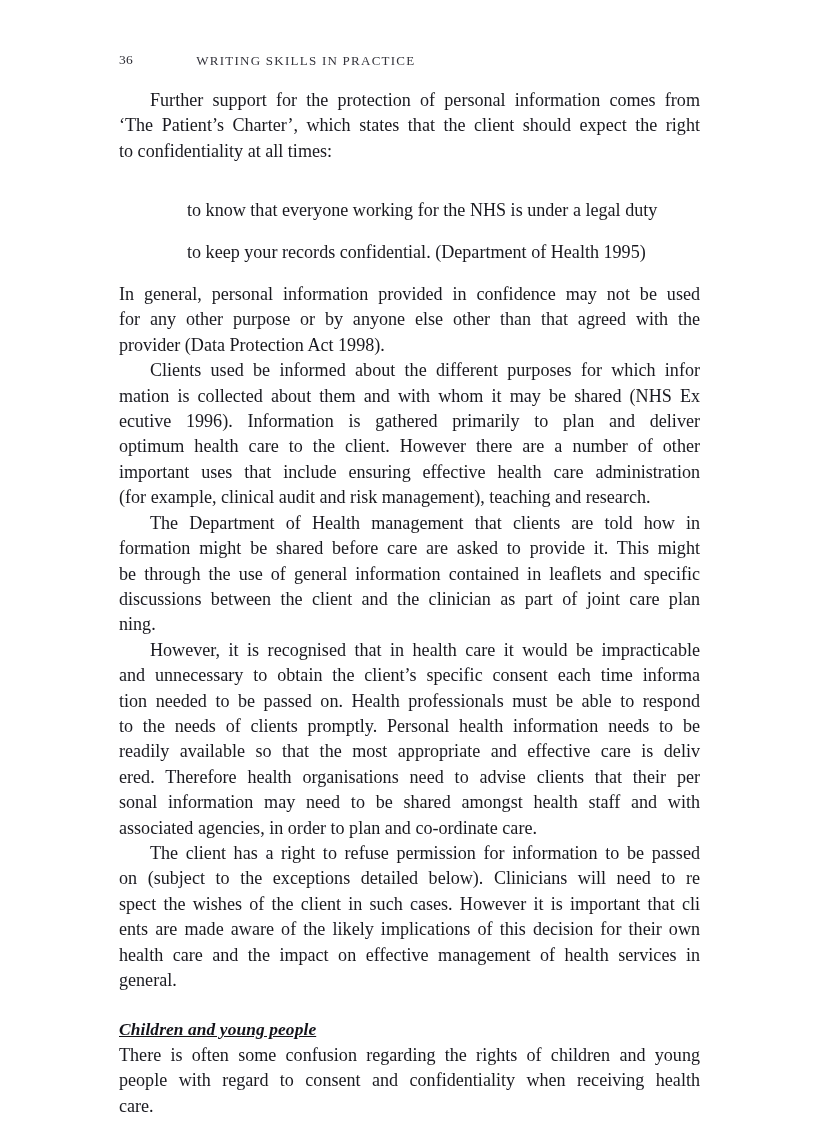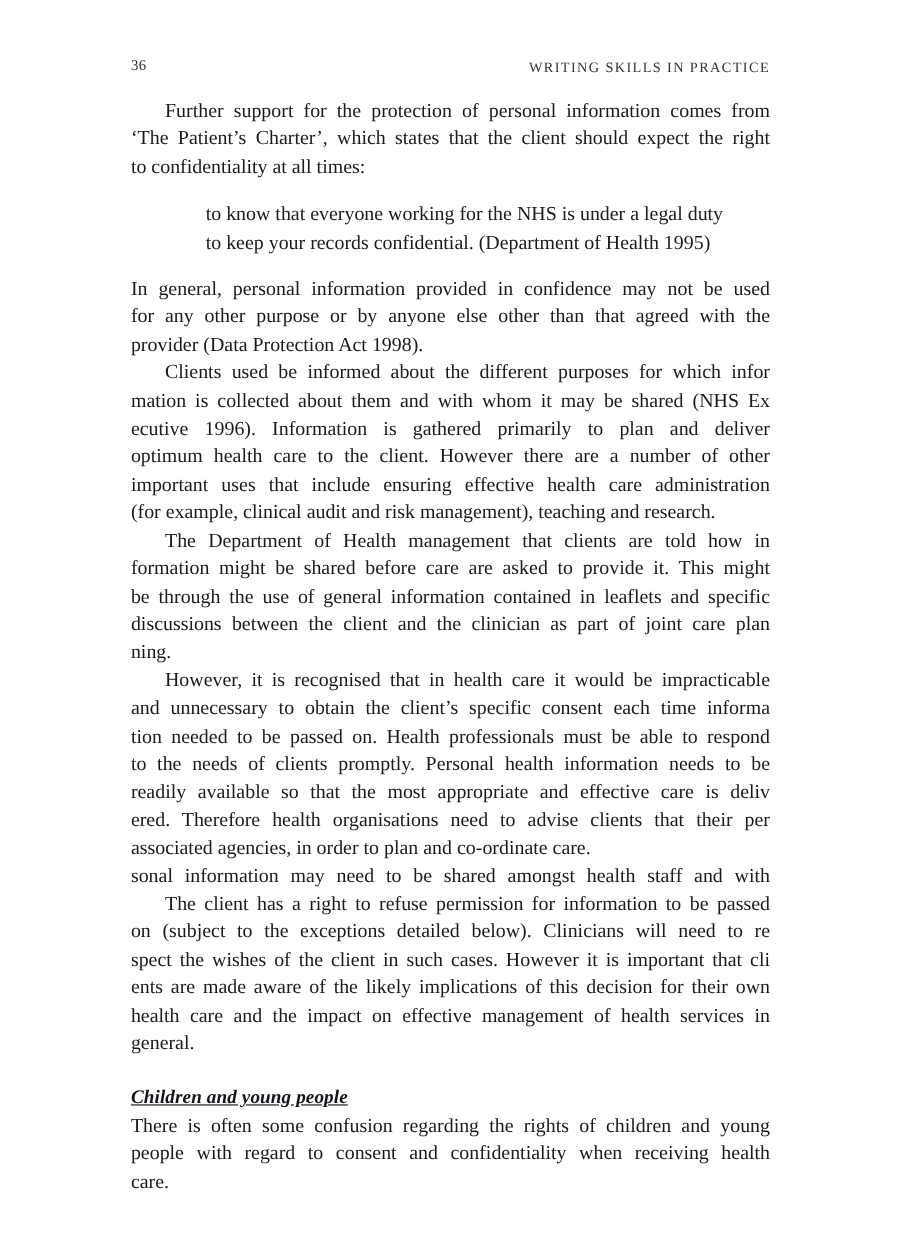--- a/index.html
+++ b/index.html
@@ -38,21 +38,21 @@
     top: 0;
     font-size: 13.5px;
     color: #2b2b33;
     letter-spacing: 0.3px;
   }
   .running-head {
     position: absolute;
     left: 0;
     top: 1px;
     width: 581px;
-    text-align: right;
+    text-align: left;
     font-size: 13px;
     letter-spacing: 1.25px;
     color: #33333b;
     text-indent: 1.25px;
     padding-left: 76px;
     box-sizing: border-box;
   }
 
   
   .body-col {
@@ -87,20 +87,21 @@
   blockquote.quote {
     margin: 0;
     padding: 0 0 0 68px;
     font-size: 18.1px;
     line-height: 25.4px;
     color: #19191f;
   }
   blockquote.quote .ln {
     display: block;
     white-space: nowrap;
+    margin-top: 16px;
   }
 
   h3.subhead {
     margin: 0;
     font-size: 17.4px;
     line-height: 25.4px;
     font-weight: bold;
     font-style: italic;
     color: #131319;
     letter-spacing: 0.1px;
@@ -161,22 +162,22 @@
       <span class="ln last">ning.</span>
     </p>
 
     <p class="para indent">
       <span class="ln">However, it is recognised that in health care it would be impracticable</span>
       <span class="ln">and unnecessary to obtain the client’s specific consent each time informa</span>
       <span class="ln">tion needed to be passed on. Health professionals must be able to respond</span>
       <span class="ln">to the needs of clients promptly. Personal health information needs to be</span>
       <span class="ln">readily available so that the most appropriate and effective care is deliv</span>
       <span class="ln">ered. Therefore health organisations need to advise clients that their per</span>
+      <span class="ln">sonal information may need to be shared amongst health staff and with</span>
       <span class="ln last">associated agencies, in order to plan and co-ordinate care.</span>
-      <span class="ln">sonal information may need to be shared amongst health staff and with</span>
     </p>
 
     <p class="para indent">
       <span class="ln">The client has a right to refuse permission for information to be passed</span>
       <span class="ln">on (subject to the exceptions detailed below). Clinicians will need to re</span>
       <span class="ln">spect the wishes of the client in such cases. However it is important that cli</span>
       <span class="ln">ents are made aware of the likely implications of this decision for their own</span>
       <span class="ln">health care and the impact on effective management of health services in</span>
       <span class="ln last">general.</span>
     </p>

